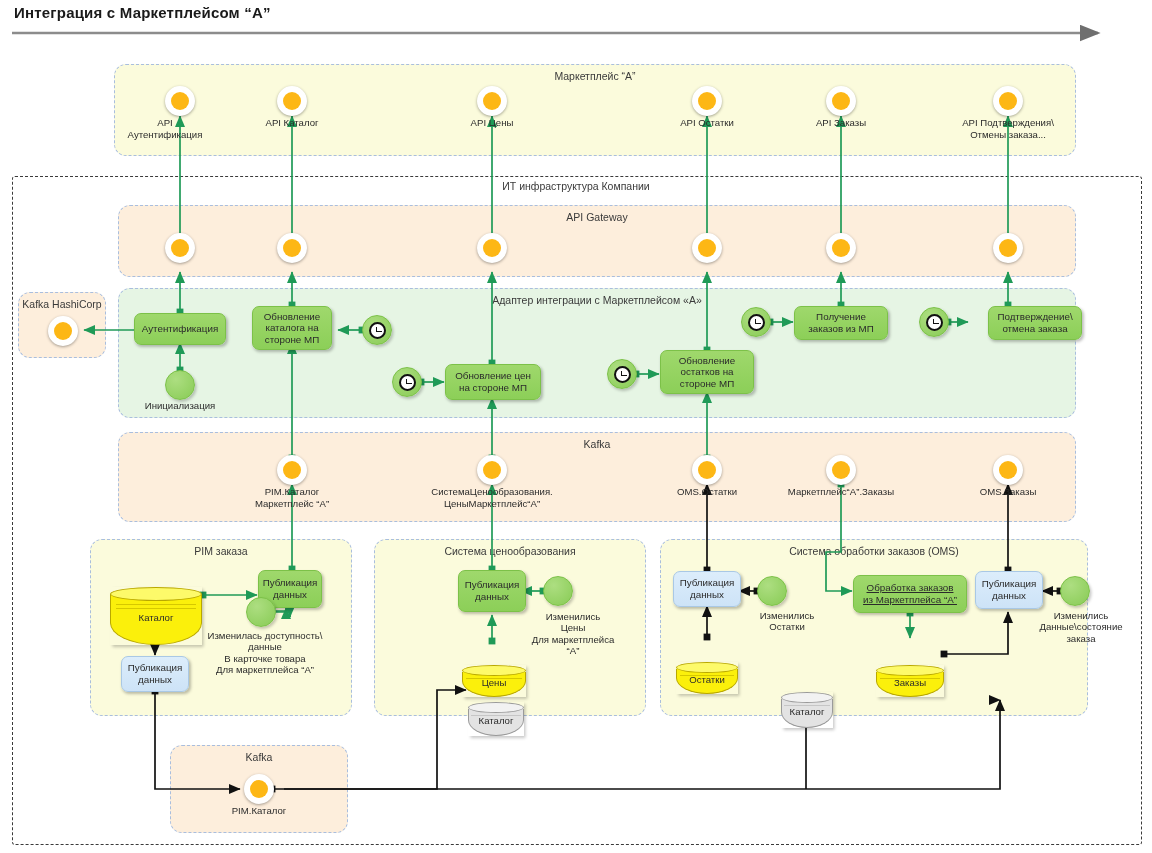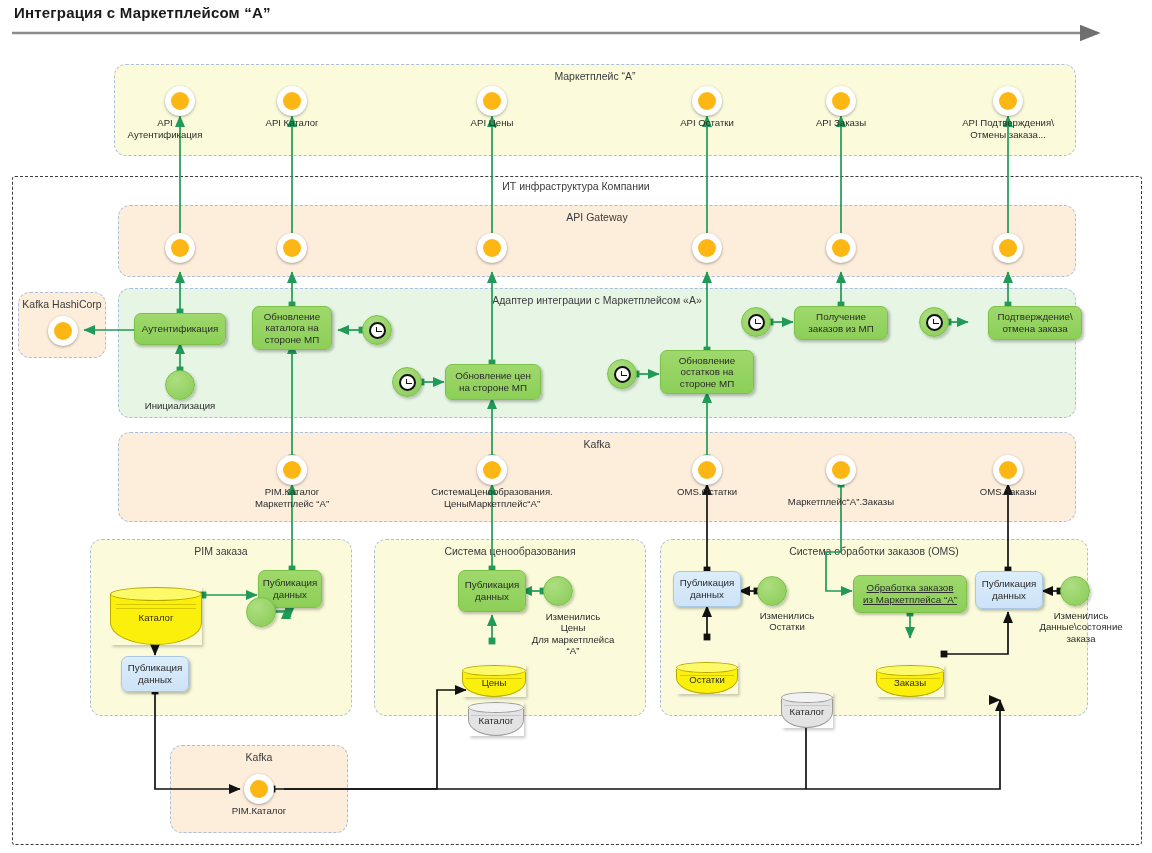--- a/index.html
+++ b/index.html
@@ -362,37 +362,41 @@
 Маркетплейс “А”</div>
 
   <div class="onode" style="left:477px; top:455px;"></div>
   <div class="nlabel" style="left:402px; top:486px; width:180px;">СистемаЦенообразования.
 ЦеныМаркетплейс“А”</div>
 
   <div class="onode" style="left:692px; top:455px;"></div>
   <div class="nlabel" style="left:647px; top:486px; width:120px;">OMS.Остатки</div>
 
   <div class="onode" style="left:826px; top:455px;"></div>
-  <div class="nlabel" style="left:766px; top:496px; width:150px;">Маркетплейс“А”.Заказы</div>
+  <div class="nlabel" style="left:766px; top:486px; width:150px;">Маркетплейс“А”.Заказы</div>
 
   <div class="onode" style="left:993px; top:455px;"></div>
   <div class="nlabel" style="left:948px; top:486px; width:120px;">OMS.Заказы</div>
 
   <div class="ds tall shadowbox" style="left:110px; top:560px; width:92px; height:58px;">
     <div class="body"></div>
     <div class="top"></div>
     <div class="ln" style="top:17px;"></div>
     <div class="ln" style="top:21px;"></div>
     <div class="dlabel">Каталог</div>
   </div>
 
   <div class="act" style="left:258px; top:570px; width:64px; height:38px;">Публикация
 данных</div>
 
   <div class="startc" style="left:246px; top:597px;"></div>
+  <div class="scaption" style="left:190px; top:630px; width:150px;">Изменилась доступность\
+данные
+В карточке товара
+Для маркетплейса “А”</div>
 
   <div class="act blue" style="left:121px; top:656px; width:68px; height:36px;">Публикация
 данных</div>
 
   <div class="act" style="left:458px; top:570px; width:68px; height:42px;">Публикация
 данных</div>
 
   <div class="startc" style="left:543px; top:576px;"></div>
   <div class="scaption" style="left:518px; top:611px; width:110px;">Изменились
 Цены

